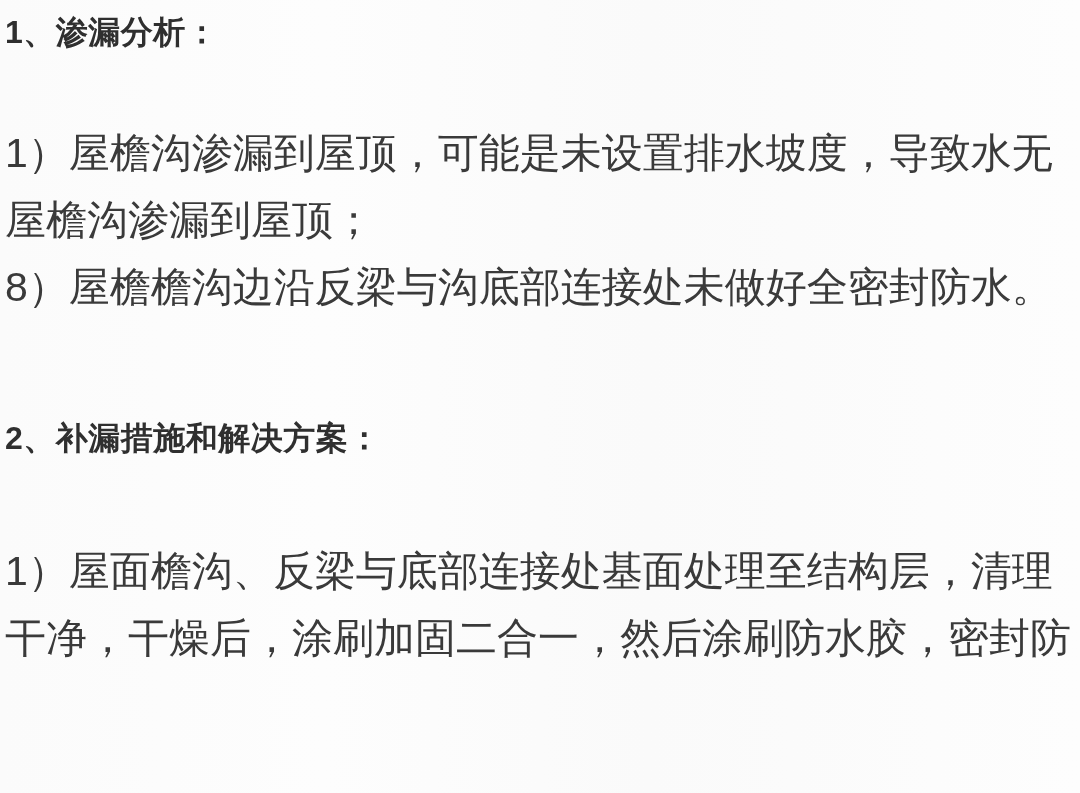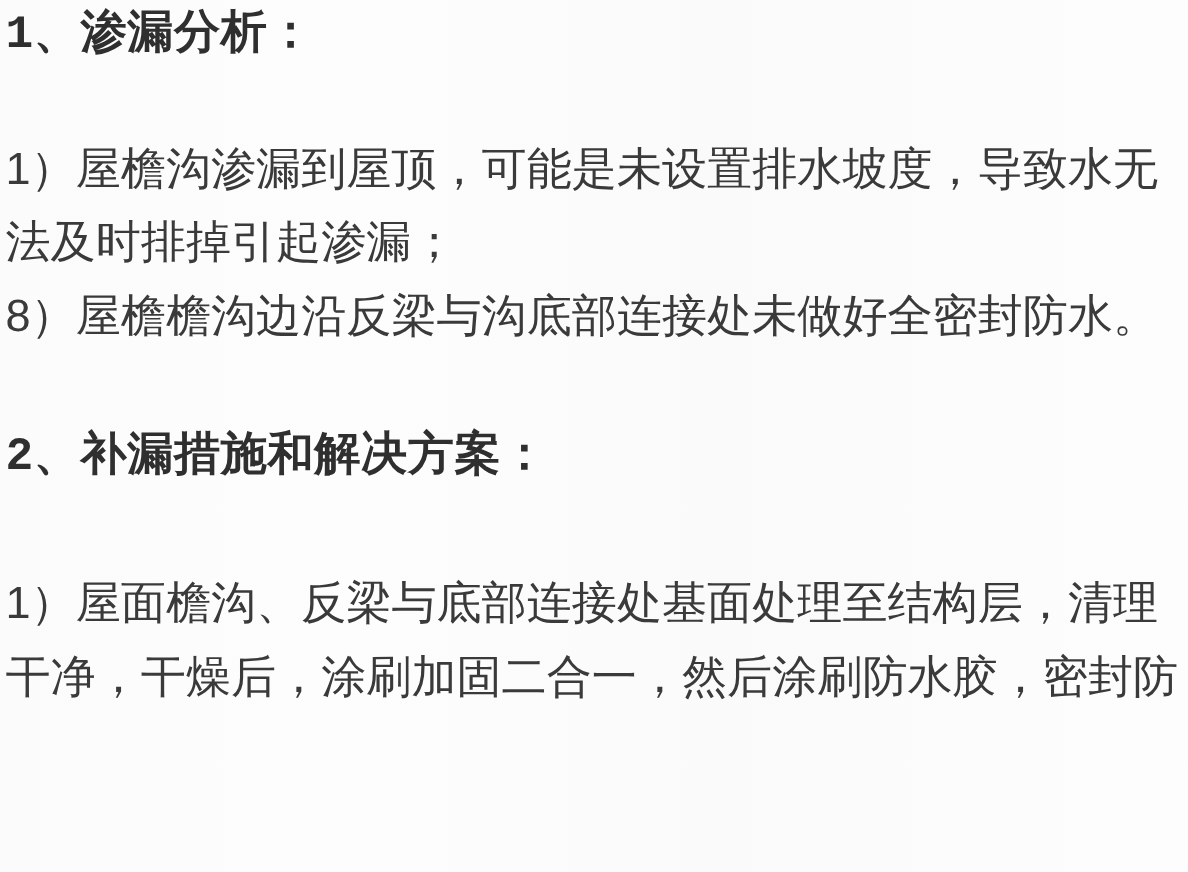--- a/index.html
+++ b/index.html
@@ -15,30 +15,29 @@
   }
   .page {
     box-sizing: border-box;
     width: 1080px;
     height: 793px;
     padding: 8px 4px 0 5px;
     background: linear-gradient(90deg, #fbfbfb 0%, #fdfdfd 30%, #fafafa 60%, #fdfdfd 100%);
   }
   .section-heading {
     margin: 0;
-    font-size: 42px;
+    font-size: 32px;
     line-height: 49px;
     font-weight: 700;
     color: #2f2f2f;
     letter-spacing: 0.5px;
     white-space: nowrap;
-    font-family: Liberation Mono, monospace;
   }
   .section-heading.second {
-    margin-top: 70px;
+    margin-top: 93px;
   }
   .para {
     margin-top: 63px;
     font-size: 41px;
     line-height: 67px;
     color: #3a3a3a;
     font-weight: 400;
   }
   .para.second {
     margin-top: 75px;
@@ -50,21 +49,21 @@
 </style>
 </head>
 <body>
 
 <div class="page">
 
   <h1 class="section-heading">1、渗漏分析：</h1>
 
   <div class="para">
     <div class="text-line">1）屋檐沟渗漏到屋顶，可能是未设置排水坡度，导致水无</div>
-    <div class="text-line">法及时排掉引起渗漏；</div>
+    <div class="text-line">屋檐沟渗漏到屋顶；</div>
     <div class="text-line">8）屋檐檐沟边沿反梁与沟底部连接处未做好全密封防水。</div>
   </div>
 
   <h1 class="section-heading second">2、补漏措施和解决方案：</h1>
 
   <div class="para second">
     <div class="text-line">1）屋面檐沟、反梁与底部连接处基面处理至结构层，清理</div>
     <div class="text-line">干净，干燥后，涂刷加固二合一，然后涂刷防水胶，密封防</div>
   </div>
 

